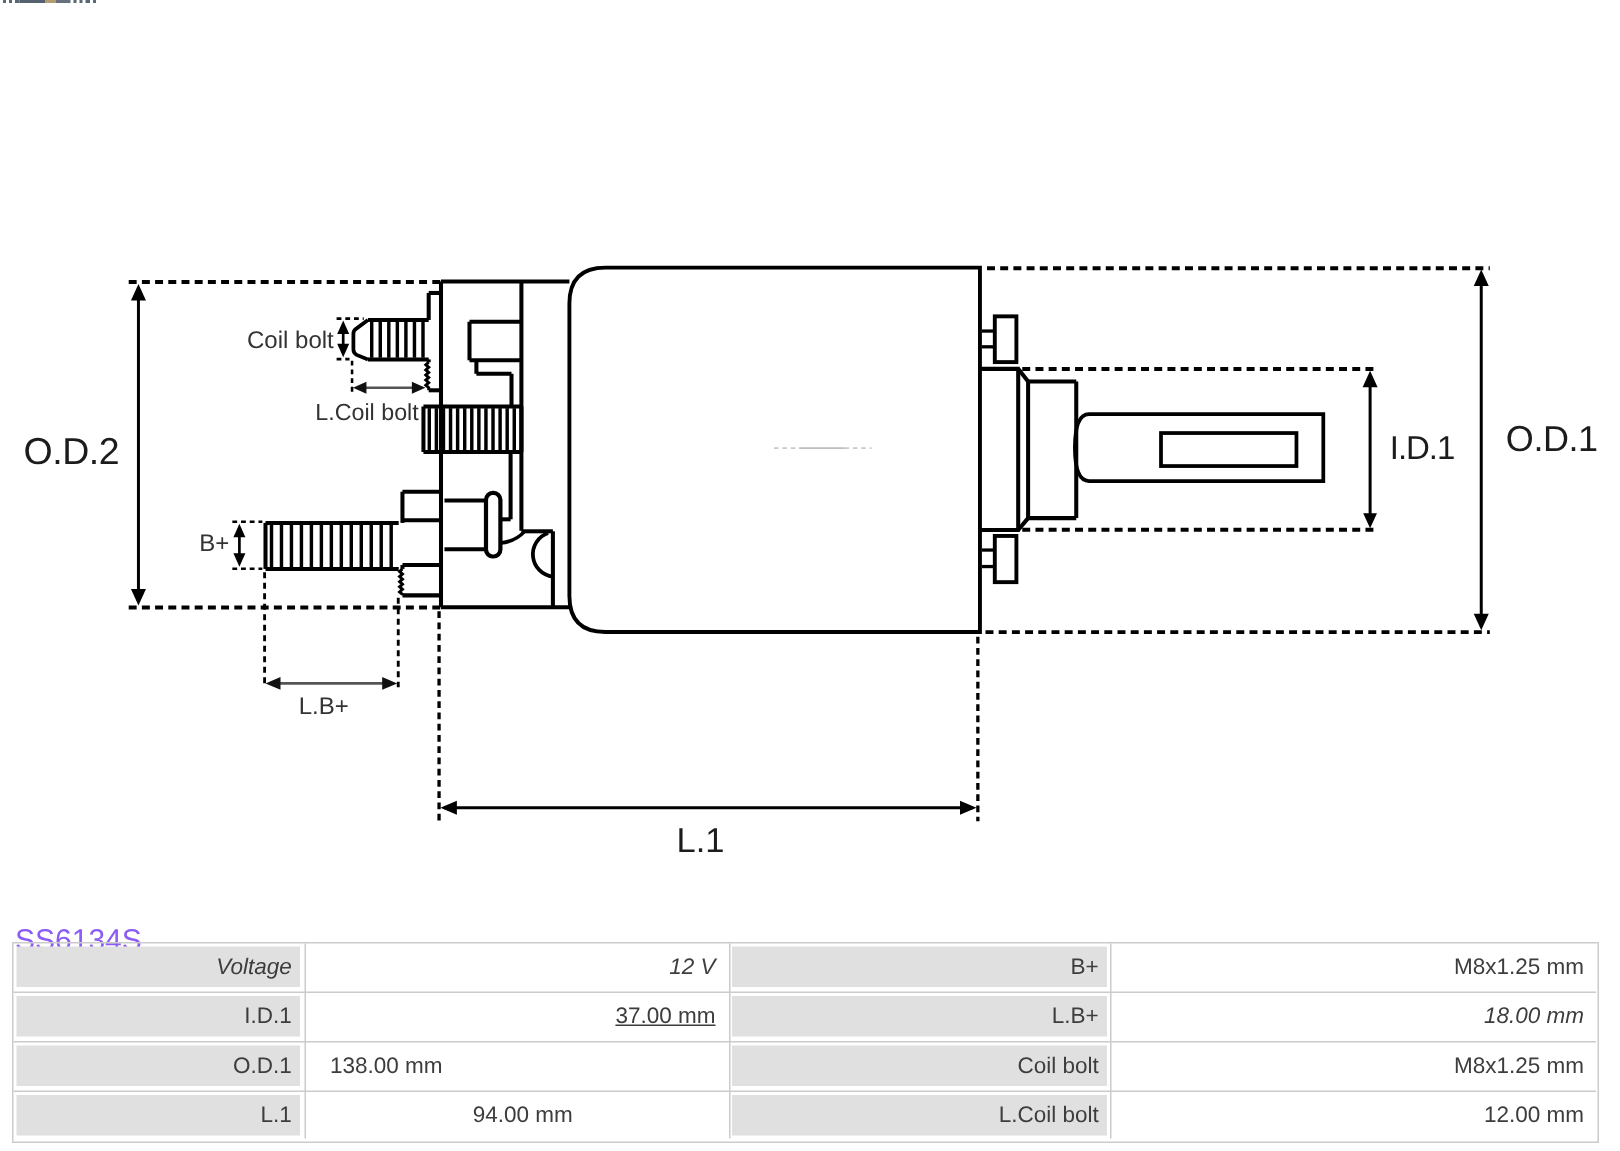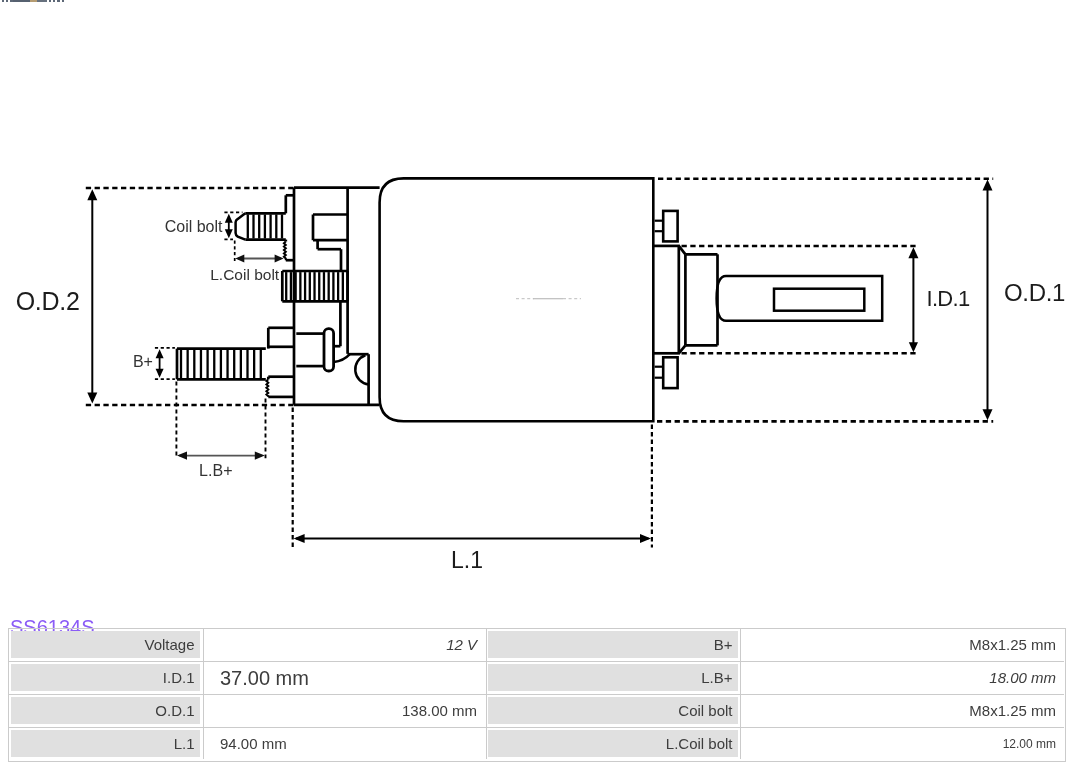--- a/index.html
+++ b/index.html
@@ -164,34 +164,34 @@
 <div style="position:absolute;left:10px;top:599.5px;font-size:20px;color:#8b5cf6;margin-top:16px;">SS6134S</div>
 <div style="position:absolute;left:8px;top:627.5px;width:1056px;height:132px;border:1px solid #cbcbcb;"></div>
 <div style="position:absolute;left:9px;top:660.5px;width:1055px;height:1px;background:#cbcbcb;"></div>
 <div style="position:absolute;left:9px;top:693.5px;width:1055px;height:1px;background:#cbcbcb;"></div>
 <div style="position:absolute;left:9px;top:726.5px;width:1055px;height:1px;background:#cbcbcb;"></div>
 <div style="position:absolute;left:202.5px;top:628.5px;width:1px;height:130px;background:#cbcbcb;"></div>
 <div style="position:absolute;left:485.5px;top:628.5px;width:1px;height:130px;background:#cbcbcb;"></div>
 <div style="position:absolute;left:740px;top:628.5px;width:1px;height:130px;background:#cbcbcb;"></div>
 <div style="position:absolute;left:11px;top:630.7px;width:189px;height:27.3px;background:#e0e0e0;"></div>
 <div style="position:absolute;left:488px;top:630.7px;width:249.5px;height:27.3px;background:#e0e0e0;"></div>
-<div style="position:absolute;left:20px;top:634.8px;width:174.5px;height:20px;line-height:20px;text-align:right;font-size:15px;color:#3d3d3d;">Voltage</div>
+<div style="position:absolute;left:20px;top:634.8px;width:174.5px;height:20px;line-height:20px;text-align:right;font-size:15px;color:#3d3d3d;font-style:italic;">Voltage</div>
 <div style="position:absolute;left:220px;top:634.8px;width:257px;height:20px;line-height:20px;text-align:right;font-size:15px;color:#3d3d3d;font-style:italic;">12 V</div>
 <div style="position:absolute;left:540px;top:634.8px;width:192.5px;height:20px;line-height:20px;text-align:right;font-size:15px;color:#3d3d3d;">B+</div>
 <div style="position:absolute;left:800px;top:634.8px;width:256px;height:20px;line-height:20px;text-align:right;font-size:15px;color:#3d3d3d;">M8x1.25 mm</div>
 <div style="position:absolute;left:11px;top:663.7px;width:189px;height:27.3px;background:#e0e0e0;"></div>
 <div style="position:absolute;left:488px;top:663.7px;width:249.5px;height:27.3px;background:#e0e0e0;"></div>
 <div style="position:absolute;left:20px;top:667.8px;width:174.5px;height:20px;line-height:20px;text-align:right;font-size:15px;color:#3d3d3d;">I.D.1</div>
-<div style="position:absolute;left:220px;top:667.8px;width:257px;height:20px;line-height:20px;font-size:20px;color:#3d3d3d;">37.00 mm</div>
+<div style="position:absolute;left:220px;top:667.8px;width:257px;height:20px;line-height:20px;text-align:right;font-size:15px;color:#3d3d3d;text-decoration:underline;">37.00 mm</div>
 <div style="position:absolute;left:540px;top:667.8px;width:192.5px;height:20px;line-height:20px;text-align:right;font-size:15px;color:#3d3d3d;">L.B+</div>
 <div style="position:absolute;left:800px;top:667.8px;width:256px;height:20px;line-height:20px;text-align:right;font-size:15px;color:#3d3d3d;font-style:italic;">18.00 mm</div>
 <div style="position:absolute;left:11px;top:696.7px;width:189px;height:27.3px;background:#e0e0e0;"></div>
 <div style="position:absolute;left:488px;top:696.7px;width:249.5px;height:27.3px;background:#e0e0e0;"></div>
 <div style="position:absolute;left:20px;top:700.8px;width:174.5px;height:20px;line-height:20px;text-align:right;font-size:15px;color:#3d3d3d;">O.D.1</div>
-<div style="position:absolute;left:220px;top:700.8px;width:257px;height:20px;line-height:20px;text-align:right;font-size:15px;color:#3d3d3d;">138.00 mm</div>
+<div style="position:absolute;left:220px;top:700.8px;width:257px;height:20px;line-height:20px;font-size:15px;color:#3d3d3d;">138.00 mm</div>
 <div style="position:absolute;left:540px;top:700.8px;width:192.5px;height:20px;line-height:20px;text-align:right;font-size:15px;color:#3d3d3d;">Coil bolt</div>
 <div style="position:absolute;left:800px;top:700.8px;width:256px;height:20px;line-height:20px;text-align:right;font-size:15px;color:#3d3d3d;">M8x1.25 mm</div>
 <div style="position:absolute;left:11px;top:729.7px;width:189px;height:27.3px;background:#e0e0e0;"></div>
 <div style="position:absolute;left:488px;top:729.7px;width:249.5px;height:27.3px;background:#e0e0e0;"></div>
 <div style="position:absolute;left:20px;top:733.8px;width:174.5px;height:20px;line-height:20px;text-align:right;font-size:15px;color:#3d3d3d;">L.1</div>
-<div style="position:absolute;left:220px;top:733.8px;width:257px;height:20px;line-height:20px;text-align:left;font-size:15px;color:#3d3d3d;">94.00 mm</div>
+<div style="position:absolute;left:220px;top:733.8px;width:257px;height:20px;line-height:20px;text-align:center;font-size:15px;color:#3d3d3d;">94.00 mm</div>
 <div style="position:absolute;left:540px;top:733.8px;width:192.5px;height:20px;line-height:20px;text-align:right;font-size:15px;color:#3d3d3d;">L.Coil bolt</div>
-<div style="position:absolute;left:800px;top:733.8px;width:256px;height:20px;line-height:20px;text-align:right;font-size:12px;color:#3d3d3d;">12.00 mm</div>
+<div style="position:absolute;left:800px;top:733.8px;width:256px;height:20px;line-height:20px;text-align:right;font-size:15px;color:#3d3d3d;">12.00 mm</div>
 
 </body></html>

